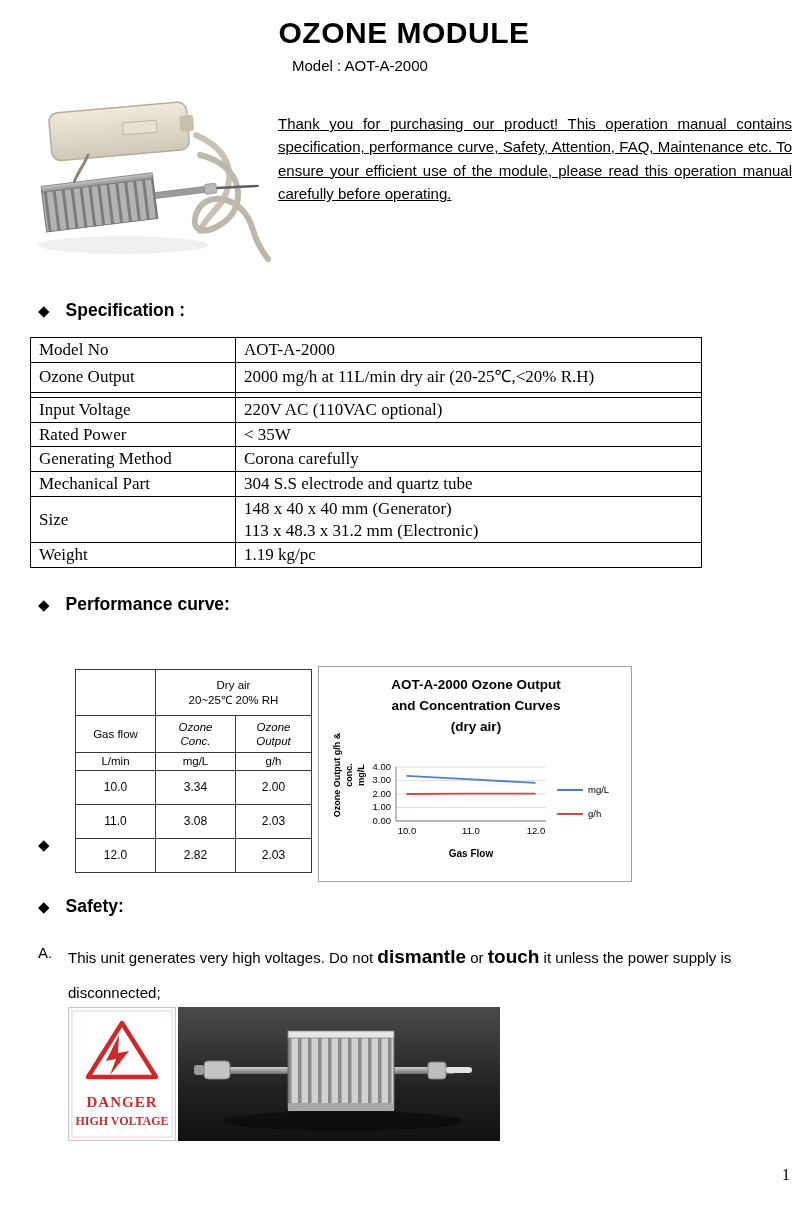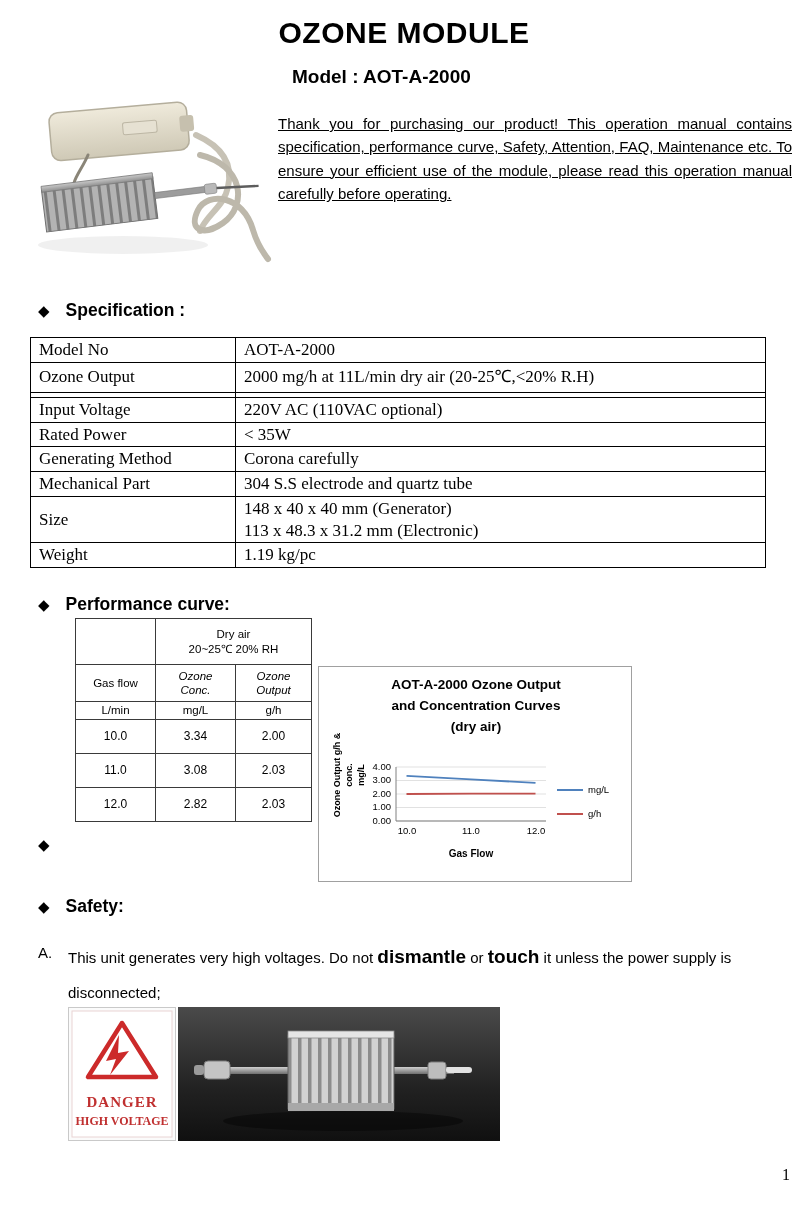--- a/index.html
+++ b/index.html
@@ -5,43 +5,43 @@
   * { margin:0; padding:0; box-sizing:border-box; }
   html,body { background:#ffffff; }
   body {
     position:relative; width:808px; height:1206px; overflow:hidden;
     font-family:"Liberation Sans", sans-serif; color:#000;
   }
   .abs { position:absolute; }
 
   
   .page-title { top:16px; left:0; width:808px; text-align:center; font-size:30px; font-weight:700; letter-spacing:0.5px; }
-  .model-line { top:66px; left:292px; font-size:19px;font-weight:bold; }
+  .model-line { top:57px; left:292px; font-size:15px; }
   .product-photo { top:95px; left:28px; width:245px; height:172px; }
   .intro { top:112px; left:278px; width:514px; font-size:15px; line-height:1.56; text-align:justify;text-decoration:underline; }
 
   
   .section-heading { display:flex; align-items:center; gap:16px; }
   .diamond { font-size:15px; line-height:1; }
   .section-heading .label { font-size:17.5px; font-weight:700; }
   .h-spec { top:300px; left:38px; }
   .h-perf { top:594px; left:38px; }
   .h-safety { top:896px; left:38px; }
   .stray-diamond { top:836px; left:38px; font-size:15px; }
 
   
-  .spec-table { top:337px; left:30px; width:736px; border-collapse:collapse; table-layout:fixed;
+  .spec-table { top:337px; left:30px; width:672px; border-collapse:collapse; table-layout:fixed;
     font-family:"Liberation Serif", serif; font-size:17px;border-radius:12px; }
   .spec-table td { border:1px solid #000; padding:1px 8px; vertical-align:middle; line-height:1.28; }
   .spec-table td.lbl { width:205px; }
   .spec-table tr.tall td { height:30px; }
   .spec-table tr.spacer td { height:5px; padding:0; }
 
   
-  .perf-table { top:618px; left:75px; border-collapse:collapse; table-layout:fixed;
+  .perf-table { top:669px; left:75px; border-collapse:collapse; table-layout:fixed;
     font-size:11.5px; text-align:center; }
   .perf-table td { border:1px solid #3a3a3a; vertical-align:middle; padding:1px 2px; line-height:1.25; }
   .perf-table tr.r-cond td { height:46px; }
   .perf-table tr.r-head td { height:37px; }
   .perf-table tr.r-units td { height:18px; }
   .perf-table tr.r-data td { height:34px; font-size:12px; }
   .wrapnarrow { display:inline-block; max-width:50px;font-style:italic; }
 
   
   .chart-box { top:634px; left:318px; width:314px; height:216px; border:1px solid #a0a0a0; background:#fff;margin-top:32px; }

